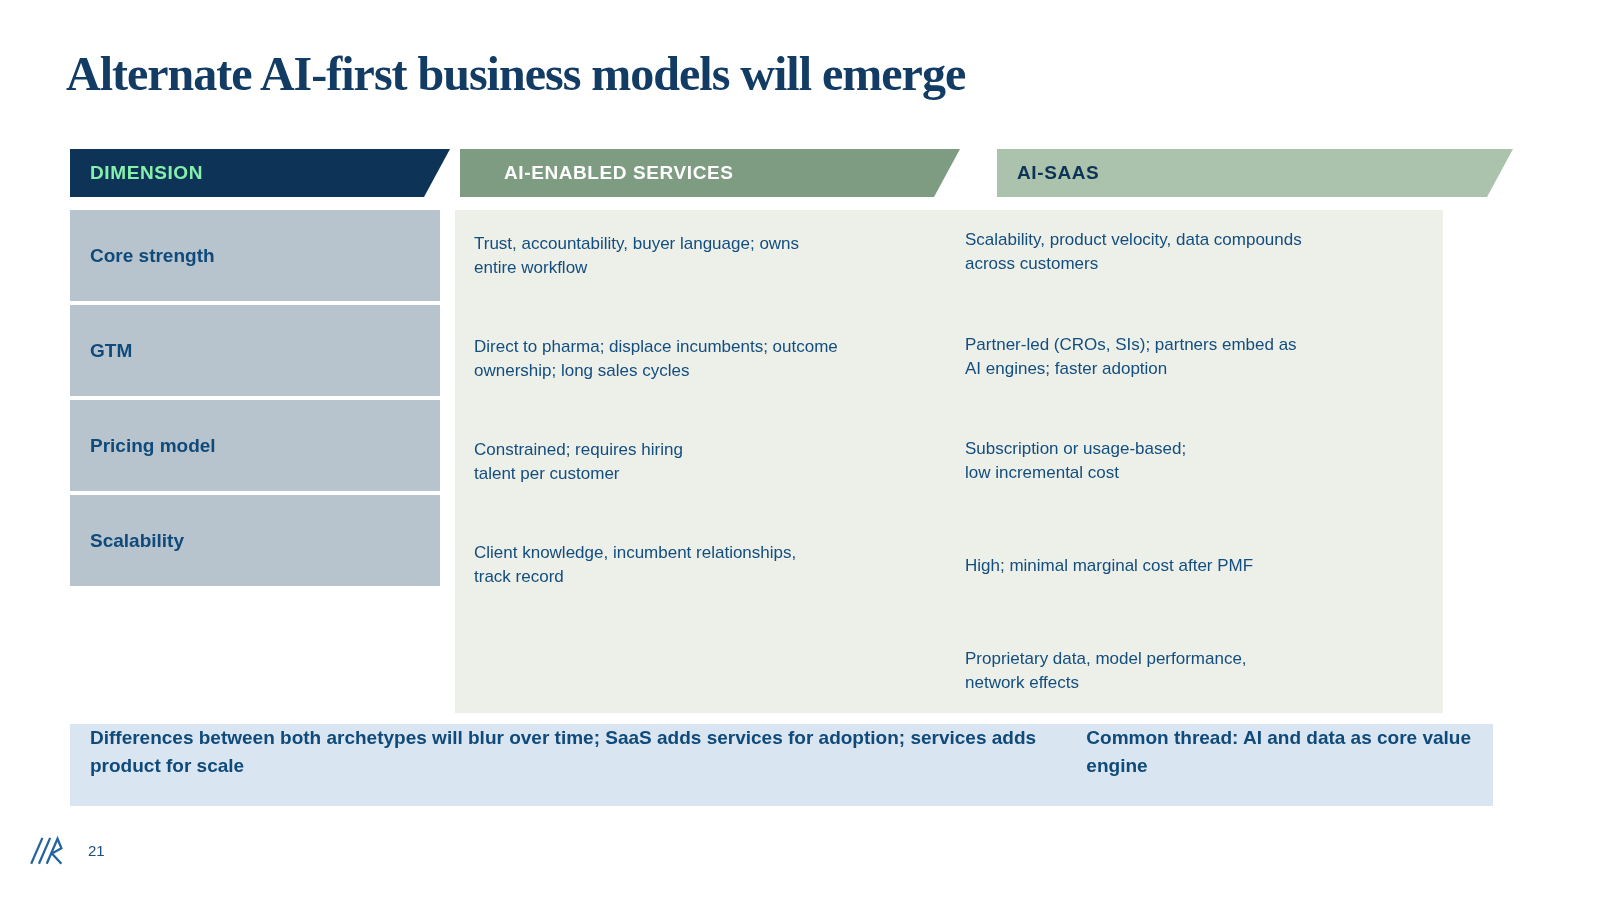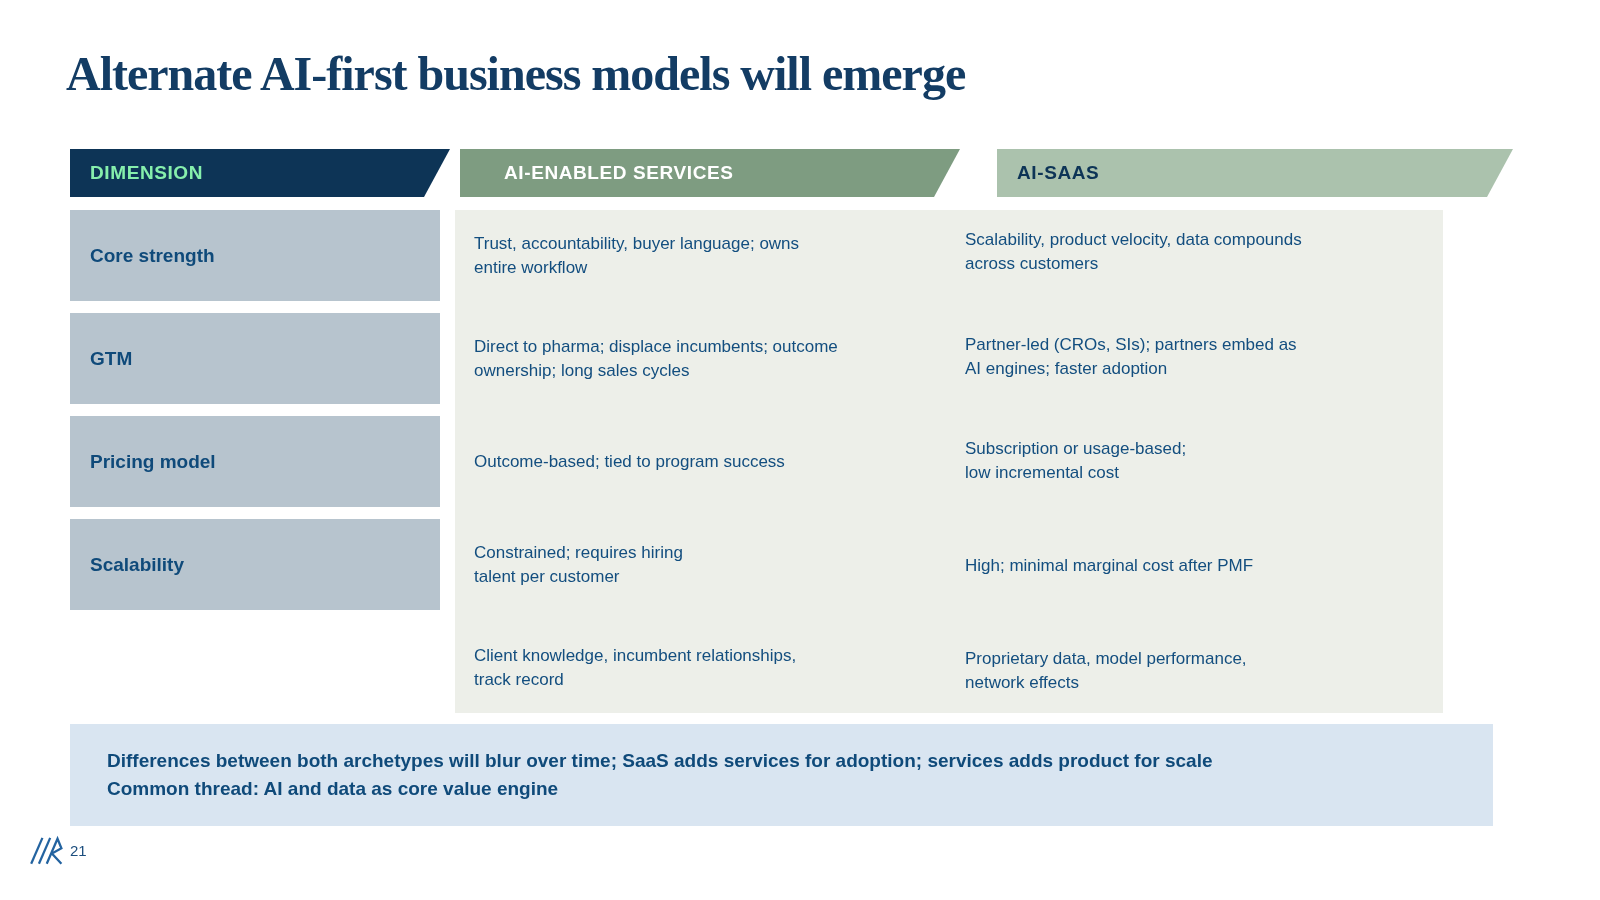--- a/index.html
+++ b/index.html
@@ -14,41 +14,41 @@
   
   .hdr { position:absolute; top:149px; height:48px; display:flex; align-items:center;
          padding-left:20px; font-size:19px; font-weight:700; letter-spacing:0.6px;
          clip-path: polygon(0 0, 100% 0, calc(100% - 26px) 100%, 0 100%); }
   .hdr-dim   { left:70px;  width:380px; background:#0d3456; color:#86efac; }
   .hdr-mid   { left:460px; width:500px; background:#7e9c81; color:#ffffff;padding-left:44px; }
   .hdr-right { left:997px; width:516px; background:#abc2ad; color:#0d3456; }
 
   
   .col-left { position:absolute; left:70px; top:210px; width:370px;
-              display:flex; flex-direction:column; gap:12px; }
+              display:flex; flex-direction:column; gap:4px; }
   .dim-cell { height:91px; background:#b7c4ce; display:flex; align-items:center;
               padding-left:20px; font-size:19px; font-weight:700; color:#0f4a7a; }
 
   
   .col-block { position:absolute; top:210px; height:503px; background:#edefe9;
                display:flex; flex-direction:column; gap:12px; }
   .col-mid   { left:455px; width:512px; }
   .col-right { left:946px; width:497px;gap:20px; }
   .body-cell { height:91px; display:flex; align-items:center;
                padding-left:19px; padding-right:28px;
                font-size:17px; line-height:24px; color:#134e7f;
                white-space:pre-line; }
 
-  .banner { position:absolute; left:70px; top:724px; width:1423px; height:102px;
-            background:#d9e5f1; display:flex; flex-direction:column;
-            justify-content:center; padding-left:37px;
+  .banner { position:absolute; left:70px; top:724px; width:1423px; height:82px;
+            background:#d9e5f1; display:flex; 
+            justify-content:center; padding-left:20px;
             font-size:19px; font-weight:700; color:#0f4a7a; line-height:28px; }
 
   .footer { position:absolute; left:26px; top:828px; height:44px;
-            display:flex; align-items:center; gap:6px; }
+            display:flex; align-items:center; gap:24px; }
   .logo svg { display:block; }
   .page-num { font-size:15px; color:#1c4e7e; }
 </style>
 </head>
 <body>
 
 <div class="slide">
 
   <h1 class="title">Alternate AI-first business models will emerge</h1>
 
@@ -75,21 +75,20 @@
     <div class="dim-cell">
       <span>Scalability</span>
     </div>
   </div>
 
   <div class="col-block col-mid">
     <div class="body-cell">Trust, accountability, buyer language; owns
 entire workflow</div>
     <div class="body-cell">Direct to pharma; displace incumbents; outcome
 ownership; long sales cycles</div>
-    <div class="body-cell">Outcome-based; tied to program success</div>
     <div class="body-cell">Constrained; requires hiring
 talent per customer</div>
     <div class="body-cell">Client knowledge, incumbent relationships,
 track record</div>
   </div>
 
   <div class="col-block col-right">
     <div class="body-cell">Scalability, product velocity, data compounds
 across customers</div>
     <div class="body-cell">Partner-led (CROs, SIs); partners embed as

